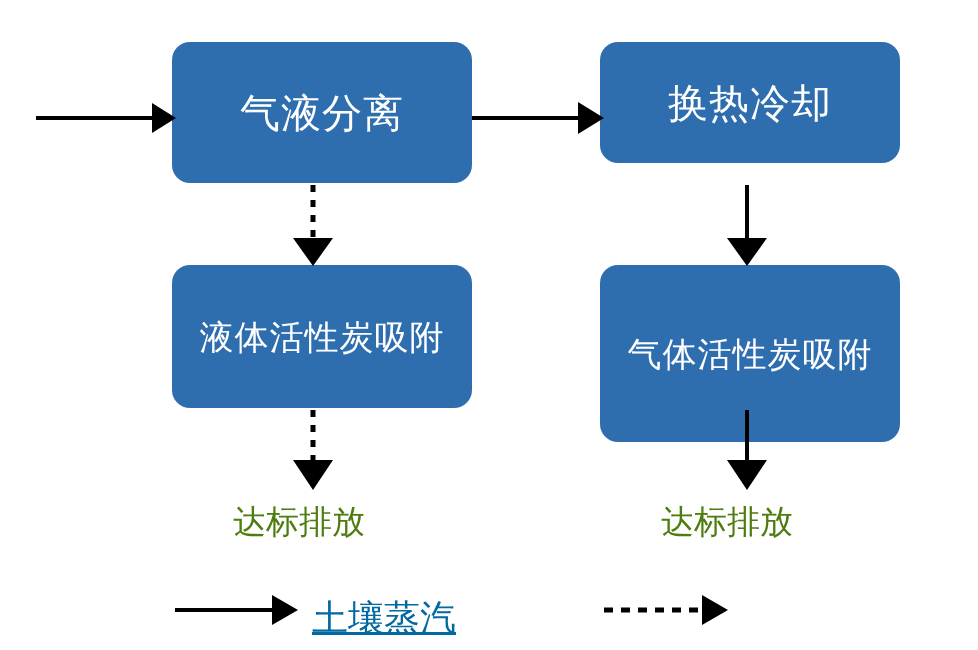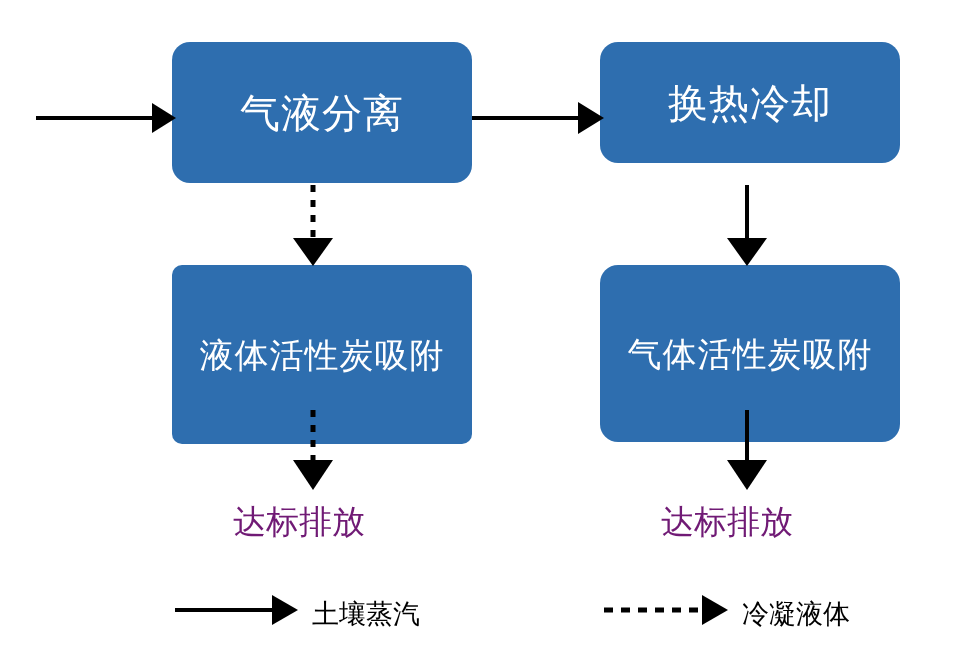--- a/index.html
+++ b/index.html
@@ -37,33 +37,34 @@
     color: #ffffff;
   }
   .node-lg .node-label {
     font-size: 40px;
   }
   .node-sm .node-label {
     font-size: 34px;
   }
   .outlabel {
     position: absolute;
-    color: #701a75;
+    color: #4d7c0f;
     font-size: 33px;
     line-height: 1;
     white-space: nowrap;
     user-select: none;
   }
   .legend-text {
     position: absolute;
-    color: #000000;
-    font-size: 27px;
+    color: #0369a1;
+    font-size: 36px;
     line-height: 1;
     white-space: nowrap;
     user-select: none;
+    text-decoration: underline;
   }
   svg.overlay {
     position: absolute;
     left: 0;
     top: 0;
     width: 978px;
     height: 650px;
     pointer-events: none;
   }
   .conn {
@@ -99,35 +100,34 @@
 <div id="canvas">
 
   <div class="node node-lg" style="left:172px; top:42px; width:300px; height:141px;">
     <span class="node-label">气液分离</span>
   </div>
 
   <div class="node node-lg" style="left:600px; top:42px; width:300px; height:121px;">
     <span class="node-label">换热冷却</span>
   </div>
 
-  <div class="node node-sm" style="left:172px; top:265px; width:300px; height:179px;border-radius:10px;">
+  <div class="node node-sm" style="left:172px; top:265px; width:300px; height:143px;">
     <span class="node-label">液体活性炭吸附</span>
   </div>
 
   <div class="node node-sm" style="left:600px; top:265px; width:300px; height:177px;">
     <span class="node-label">气体活性炭吸附</span>
   </div>
 
   <div class="outlabel" style="left:233px; top:505px;">达标排放</div>
 
   <div class="outlabel" style="left:661px; top:505px;">达标排放</div>
 
   <div class="legend-text" style="left:312px; top:600px;">土壤蒸汽</div>
 
-  <div class="legend-text" style="left:742px; top:600px;">冷凝液体</div>
 
   <svg class="overlay" viewBox="0 0 978 650">
 
     <g>
       <line class="conn conn-solid" x1="36" y1="118" x2="152" y2="118"></line>
       <polygon class="arrowhead" points="152,103 176,118 152,133"></polygon>
     </g>
 
     <g>
       <line class="conn conn-solid" x1="472" y1="118" x2="578" y2="118"></line>

